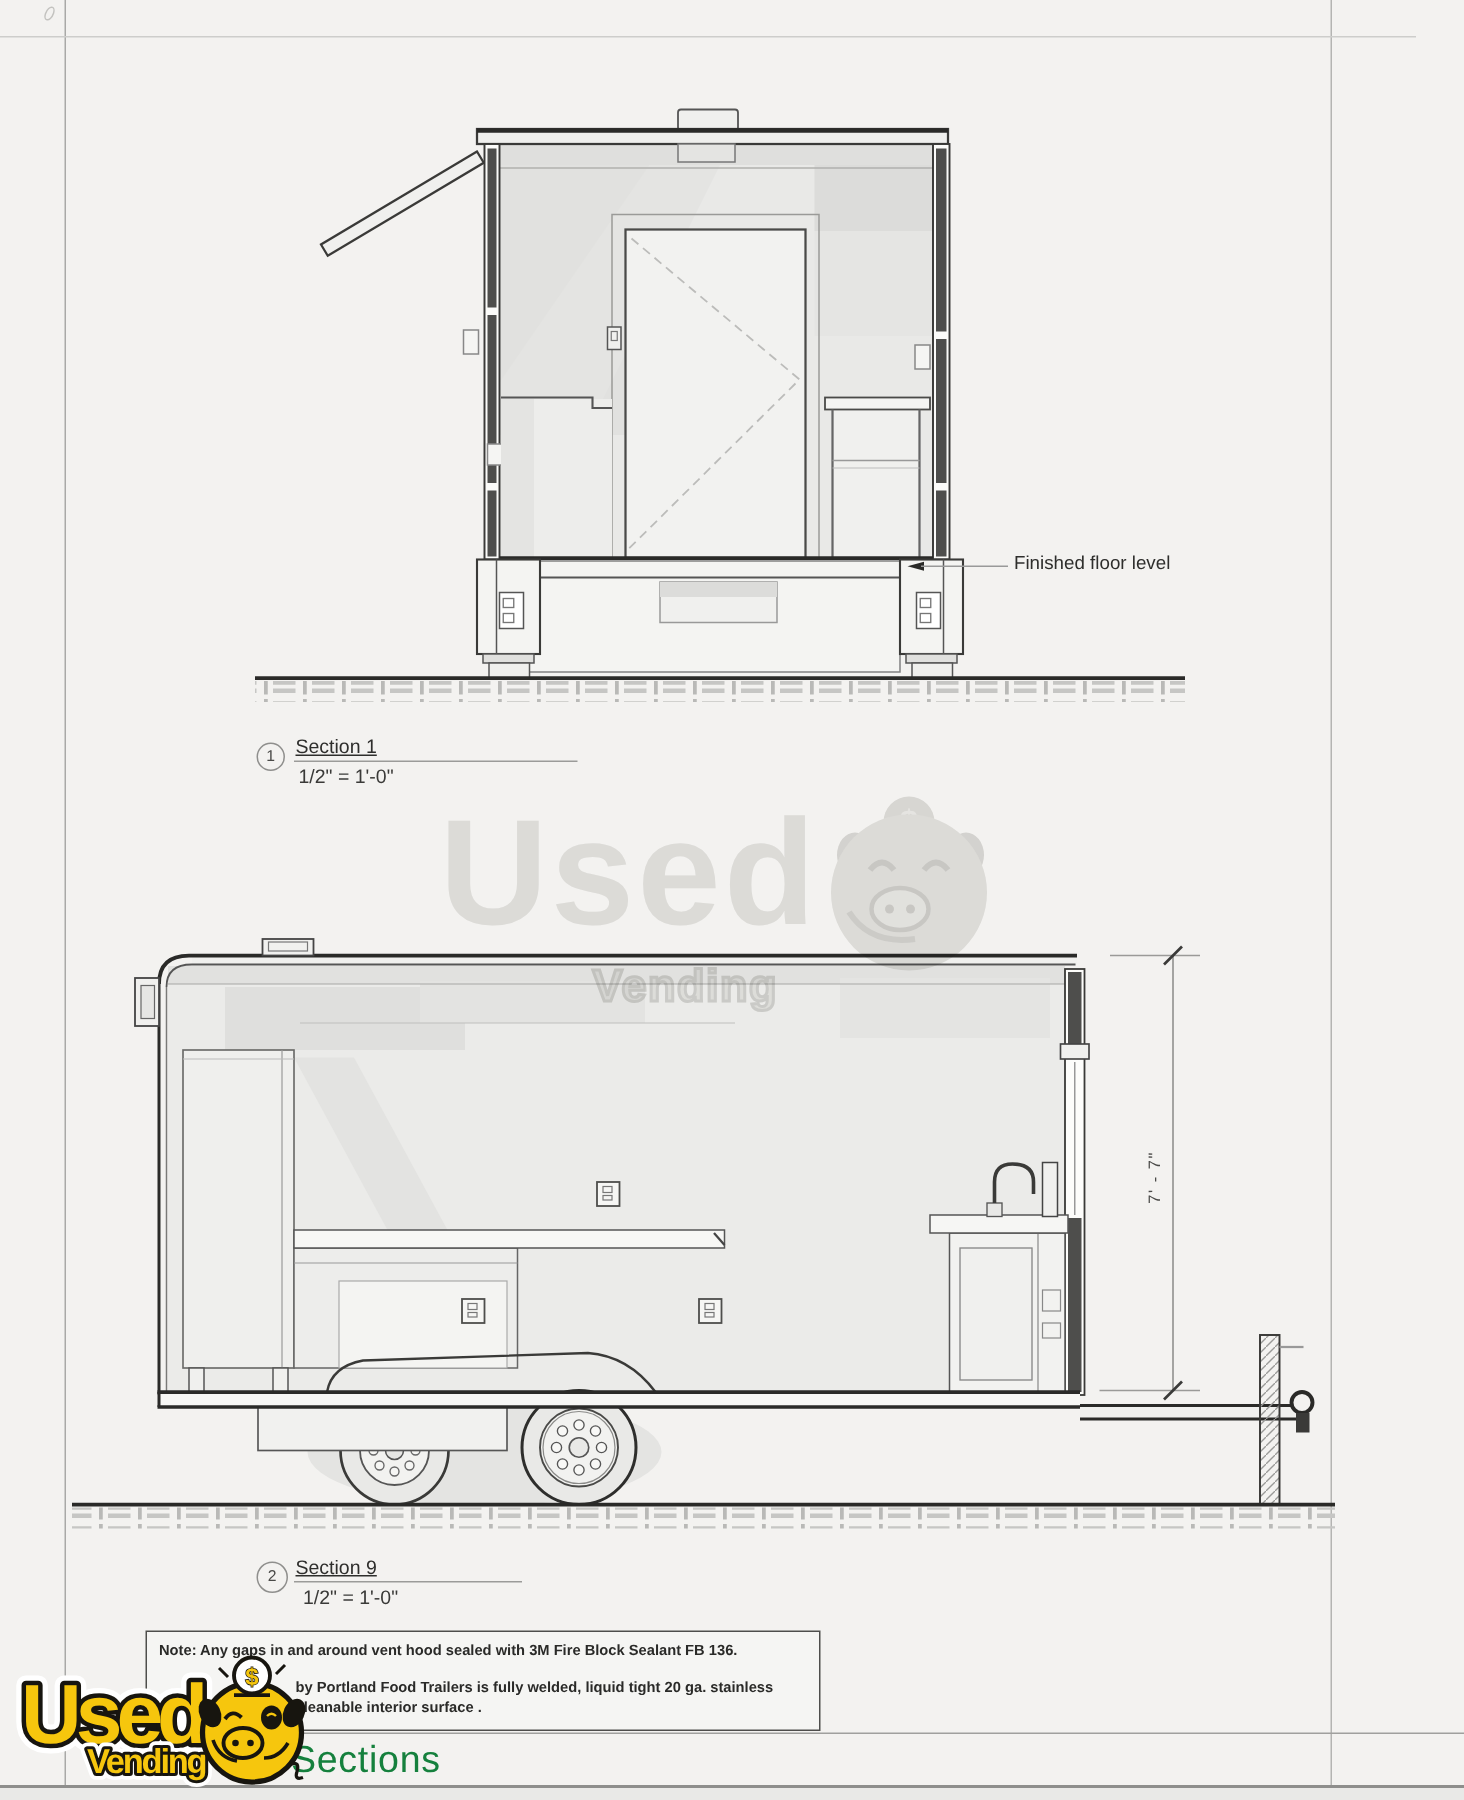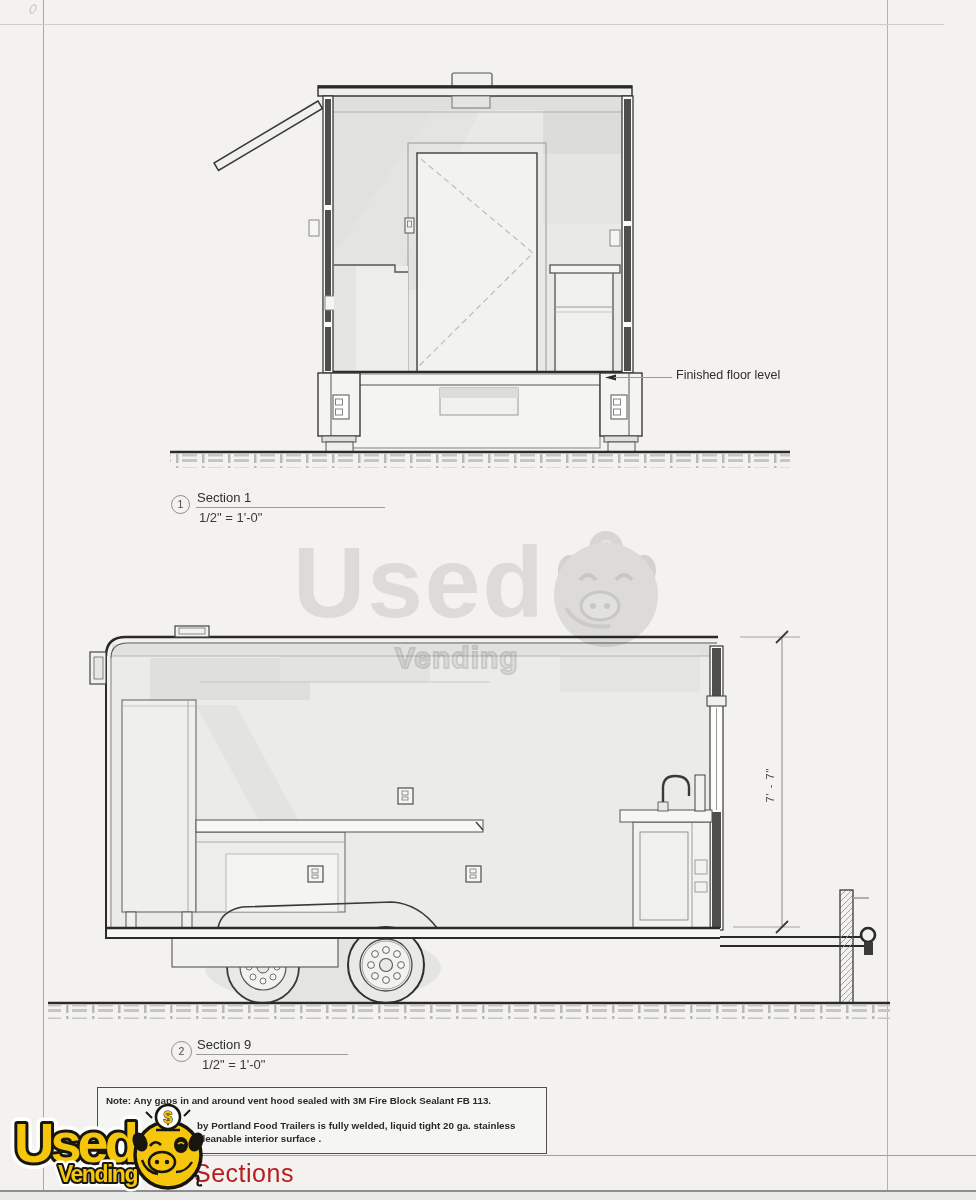--- a/index.html
+++ b/index.html
@@ -5,29 +5,29 @@
   html,body{margin:0;padding:0;}
   body{width:976px;height:1200px;overflow:hidden;background:#f3f2f0;
        font-family:"Liberation Sans",sans-serif;}
   #sheet{position:relative;width:976px;height:1200px;background:#f3f2f0;}
   .abs{position:absolute;}
   .txt{color:#2e2e2c;font-family:"Liberation Sans",sans-serif;white-space:nowrap;}
   .hline{background:#a6a6a4;height:1px;}
   .vline{background:#a6a6a4;width:1px;}
   .callout-circle{width:17px;height:17px;border:1px solid #8f8f8d;border-radius:50%;
       text-align:center;line-height:17px;font-size:10.5px;color:#4a4a48;background:transparent;}
-  .section-title{font-size:13px;color:#2e2e2c;}
+  .section-title{font-size:13px;color:#2e2e2c;text-decoration:underline;}
   .section-scale{font-size:13px;color:#3a3a38;}
   .note-line{font-size:9.8px;font-weight:bold;color:#2a2a28;letter-spacing:0px;}
   #watermark{mix-blend-mode:multiply;pointer-events:none;}
   .wm-used{font-size:100px;font-weight:800;letter-spacing:2px;color:#e7e7e5;}
   .wm-vending{font-size:30px;font-weight:800;letter-spacing:1px;color:#f0f0ee;
       -webkit-text-stroke:2px #dcdcda;}
   .dim-text{font-size:11px;color:#4a4a48;letter-spacing:1px;transform:rotate(-90deg);}
-  .sheet-title{font-size:25px;color:#b91c1c;letter-spacing:0.5px;}
+  .sheet-title{font-size:25px;color:#15803d;letter-spacing:0.5px;}
 </style>
 </head>
 <body>
 
 <div id="sheet">
 
   <div class="abs vline" style="left:43px;top:0;height:1200px;background:#a9a9a7;"></div>
   <div class="abs vline" style="left:887px;top:0;height:1200px;background:#b4b4b2;"></div>
   <div class="abs hline" style="left:0;top:24px;width:944px;background:#cdcdcb;"></div>
   <div class="abs" style="left:30px;top:4px;width:4px;height:8px;border:1px solid #9a9a98;border-radius:60% 40%;transform:rotate(18deg);opacity:.55;"></div>
@@ -317,21 +317,21 @@
     </svg>
     <div class="abs wm-vending" style="left:395px;top:641px;">Vending</div>
   </div>
 
   <div class="abs callout-circle" style="left:171px;top:1041px;width:19px;height:19px;line-height:19px;">2</div>
   <div class="abs txt section-title" style="left:197px;top:1037px;">Section 9</div>
   <div class="abs hline" style="left:196px;top:1054px;width:152px;background:#9b9b99;"></div>
   <div class="abs txt section-scale" style="left:202px;top:1057px;">1/2" = 1'-0"</div>
 
   <div class="abs" style="left:97px;top:1087px;width:448px;height:65px;border:1.2px solid #4e4e4c;background:rgba(248,248,246,0.45);"></div>
-  <div class="abs note-line" style="left:106px;top:1095px;">Note: Any gaps in and around vent hood sealed with 3M Fire Block Sealant FB 113.</div>
+  <div class="abs note-line" style="left:106px;top:1095px;">Note: Any gaps in and around vent hood sealed with 3M Fire Block Sealant FB 136.</div>
   <div class="abs note-line" style="left:197px;top:1120px;">by Portland Food Trailers is fully welded, liquid tight 20 ga. stainless</div>
   <div class="abs note-line" style="left:197px;top:1133px;">cleanable interior surface .</div>
 
   <div class="abs hline" style="left:155px;top:1155px;width:821px;background:#a0a09e;z-index:6;"></div>
   <div class="abs sheet-title" style="left:194px;top:1159px;z-index:6;">Sections</div>
   <div class="abs" style="left:0;top:1190px;width:976px;height:2px;background:#8e8e8c;z-index:6;"></div>
   <div class="abs" style="left:0;top:1192px;width:976px;height:8px;background:#e9e9e7;z-index:6;"></div>
 
   <svg class="abs" style="left:6px;top:1098px;z-index:10;" width="250" height="102" viewBox="0 0 250 102">
     <g>

